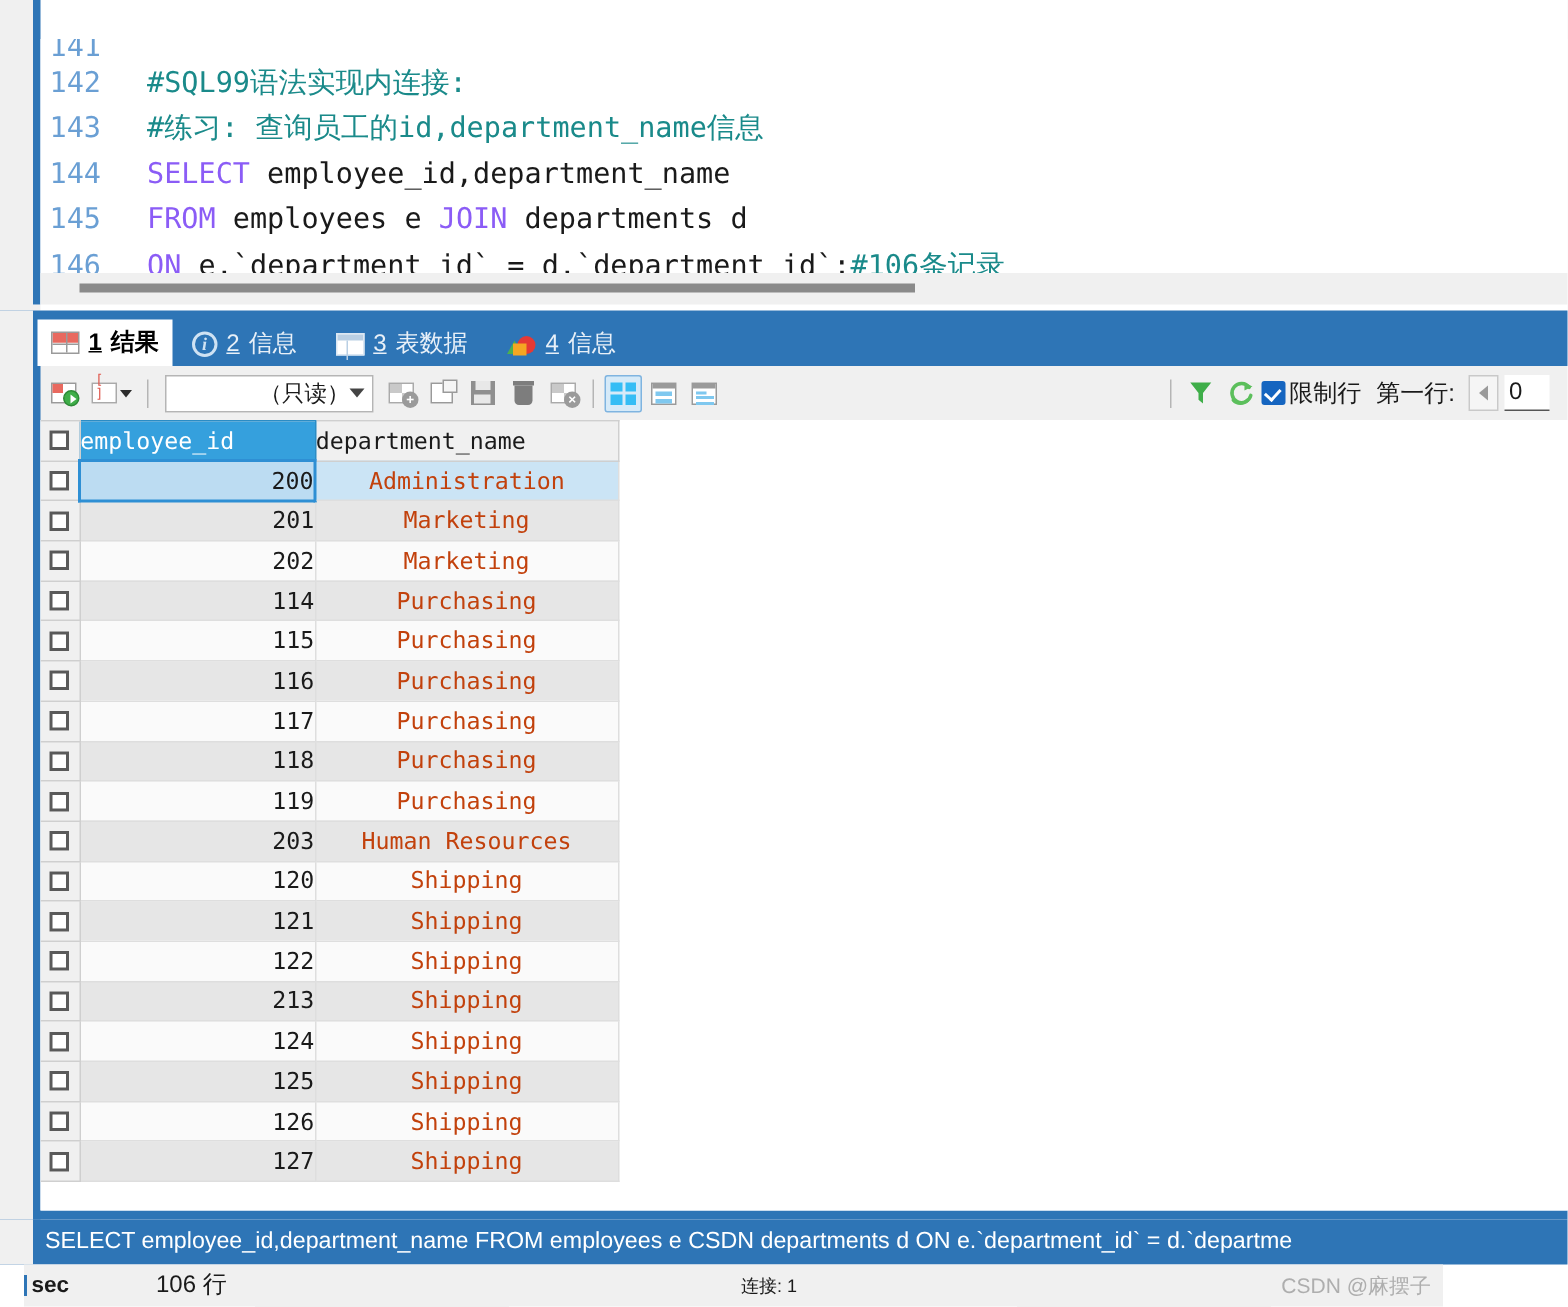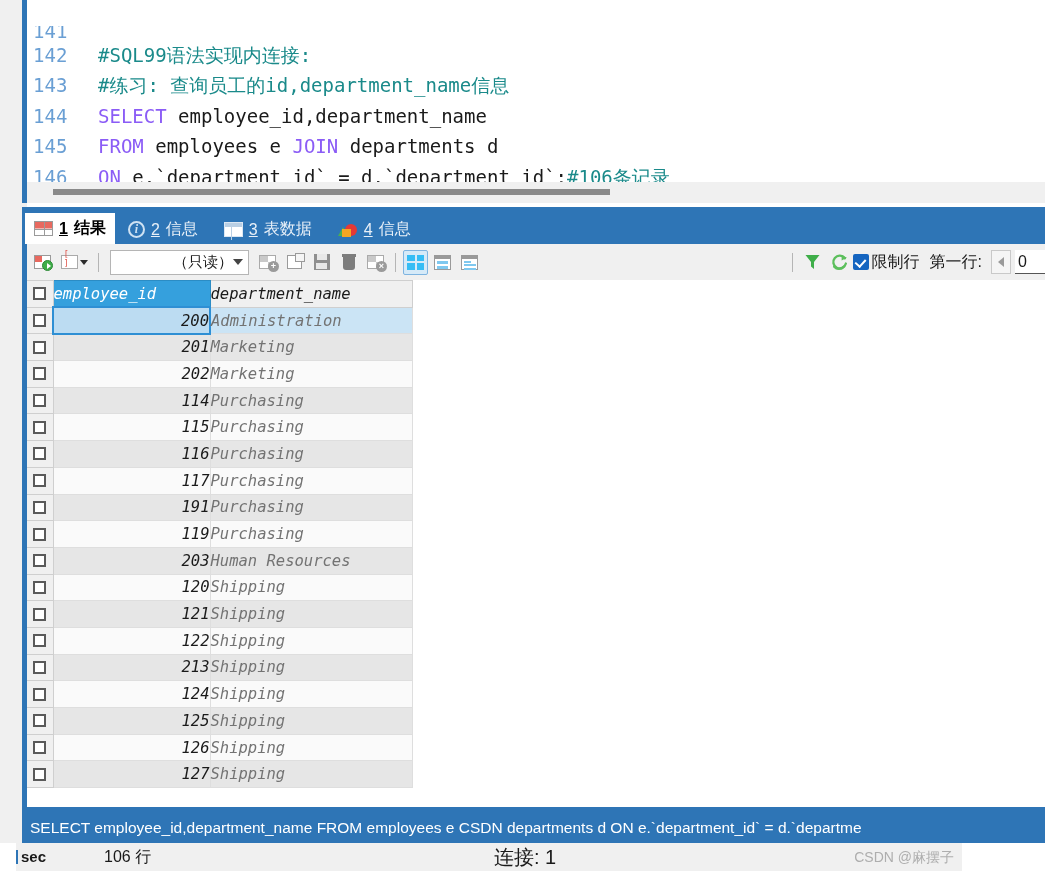--- a/index.html
+++ b/index.html
@@ -144,21 +144,21 @@
   .vi-grid{width:17px;height:15px;display:grid;grid-template-columns:1fr 1fr;grid-template-rows:1fr 1fr;gap:2px;}
   .vi-grid span{background:#35bdf5;}
   .vi-form{width:17px;height:15px;border:1.5px solid #9a9a9a;background:#fff;box-sizing:border-box;position:relative;}
   .vi-form:before{content:"";position:absolute;left:0;top:0;width:100%;height:3.5px;background:#9a9a9a;}
   .vi-form .l{position:absolute;left:2px;height:3px;background:#7fc8ef;width:11px;border:0;}
   .vi-text{width:17px;height:15px;border:1.5px solid #9a9a9a;background:#fff;box-sizing:border-box;position:relative;}
   .vi-text:before{content:"";position:absolute;left:0;top:0;width:100%;height:3.5px;background:#9a9a9a;}
   .vi-text .l{position:absolute;left:2px;height:2.2px;background:#7fc8ef;}
 
   .spacer{flex:1 1 auto;}
-  .rightgroup{display:flex;align-items:center;padding-right:0px;}
+  .rightgroup{display:flex;align-items:center;padding-right:12px;}
   .funnel{width:17px;height:16px;}
   .refresh{width:17px;height:17px;}
   .chk{
     width:16px;height:16px;background:#1565c0;border-radius:2px;position:relative;margin-right:3px;
   }
   .chk:after{
     content:"";position:absolute;left:4px;top:3px;width:5px;height:8px;
     border:solid #ffffff;border-width:0 2px 2px 0;transform:rotate(42deg);
   }
   .rlabel{font-size:16px;color:#1a1a1a;white-space:nowrap;}
@@ -175,21 +175,21 @@
   }
 
   
   .resultarea{
     position:absolute;left:0;top:280px;width:1045px;height:533px;background:#ffffff;
   }
   .res-leftedge{position:absolute;left:0;top:0;width:22px;height:533px;background:#f0f0f0;}
   .res-blueleft{position:absolute;left:22px;top:0;width:5px;height:533px;background:#2e75b6;}
   .res-bluebottom{position:absolute;left:22px;bottom:0;width:1023px;height:6px;background:#2e75b6;}
   .gridwrap{
-    position:absolute;left:27px;top:0;right:0;bottom:6px;background:#ffffff;overflow:hidden;font-style:italic;
+    position:absolute;left:27px;top:0;right:0;bottom:6px;background:#ffffff;overflow:hidden;
   }
   table.grid{border-collapse:collapse;table-layout:fixed;}
   table.grid td,table.grid th{
     font-family:"DejaVu Sans Mono","Liberation Mono",monospace;
     font-size:15.5px;padding:0;height:26.7px;box-sizing:border-box;
   }
   .col-chk{width:26px;}
   .col-id{width:157px;}
   .col-name{width:202px;}
   th.hd{
@@ -197,21 +197,21 @@
     color:#1a1a1a;font-weight:normal;text-align:left;padding-left:5px;
   }
   th.hd.selected{background:#35a0dd;color:#ffffff;border-color:#2b8cc4;}
   th.hdchk{background:#f0f0f0;border:1px solid #cfcfcf;border-left:0;}
   .cbx{
     width:13px;height:13px;border:2px solid #5a5a5a;background:#ffffff;
     box-sizing:border-box;margin:0 auto;display:block;
   }
   td.cchk{background:#f0f0f0;border:1px solid #cfcfcf;border-left:0;text-align:center;vertical-align:middle;}
   td.cid{text-align:right;padding-right:3px;border:1px solid #dedede;border-left:0;color:#1a1a1a;}
-  td.cname{text-align:left;padding-left:4px;border:1px solid #dedede;border-left:0;color:#737373;}
+  td.cname{text-align:center;padding-left:4px;border:1px solid #dedede;border-left:0;color:#c2410c;}
   tr.odd td.cid,tr.odd td.cname{background:#fafafa;}
   tr.even td.cid,tr.even td.cname{background:#e6e6e6;}
   tr.sel td.cid{background:#bcdcf2;border:2px solid #2e8fd4;}
   tr.sel td.cname{background:#cbe4f5;}
 
   
   .sqlstrip{
     position:absolute;left:0;top:813px;width:1045px;height:30px;background:#2e75b6;
   }
   .sqlstrip-left{position:absolute;left:0;top:0;width:22px;height:30px;background:#f0f0f0;}
@@ -220,21 +220,21 @@
     color:#ffffff;font-size:15.5px;white-space:nowrap;overflow:hidden;
   }
 
   
   .statusbar{
     position:absolute;left:0;top:843px;width:946px;height:28px;background:#f0f0f0;margin-left:16px;
   }
   .sb-sec{position:absolute;left:5px;top:0;height:28px;line-height:28px;font-size:15px;color:#1a1a1a;font-weight:bold;}
   .sb-tick{position:absolute;left:0px;top:7px;width:2px;height:14px;background:#2e75b6;}
   .sb-rows{position:absolute;left:88px;top:0;height:28px;line-height:28px;font-size:16px;color:#1a1a1a;}
-  .sb-conn{position:absolute;left:478px;top:0;height:28px;line-height:28px;font-size:20px;color:#1a1a1a;}
+  .sb-conn{position:absolute;left:478px;top:0;height:28px;line-height:28px;font-size:12px;color:#1a1a1a;}
   .watermark{
     position:absolute;right:8px;top:0;height:28px;line-height:28px;
     font-size:14px;color:#aeaeae;
   }
 </style>
 </head>
 <body>
 
 <div class="app">
 
@@ -464,21 +464,21 @@
               <td class="cchk">
                 <span class="cbx"></span>
               </td>
               <td class="cid">117</td>
               <td class="cname">Purchasing</td>
             </tr>
             <tr class="even">
               <td class="cchk">
                 <span class="cbx"></span>
               </td>
-              <td class="cid">191</td>
+              <td class="cid">118</td>
               <td class="cname">Purchasing</td>
             </tr>
             <tr class="odd">
               <td class="cchk">
                 <span class="cbx"></span>
               </td>
               <td class="cid">119</td>
               <td class="cname">Purchasing</td>
             </tr>
             <tr class="even">

